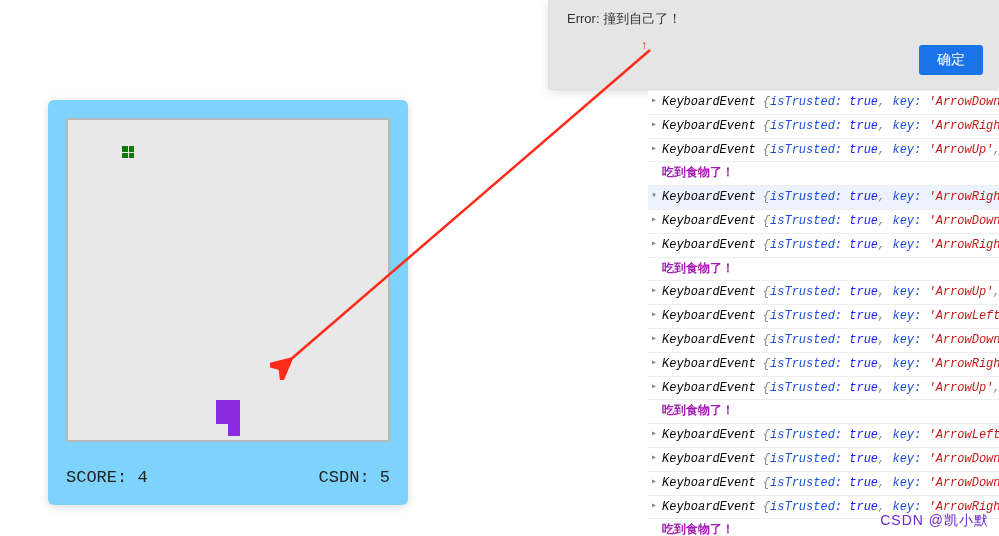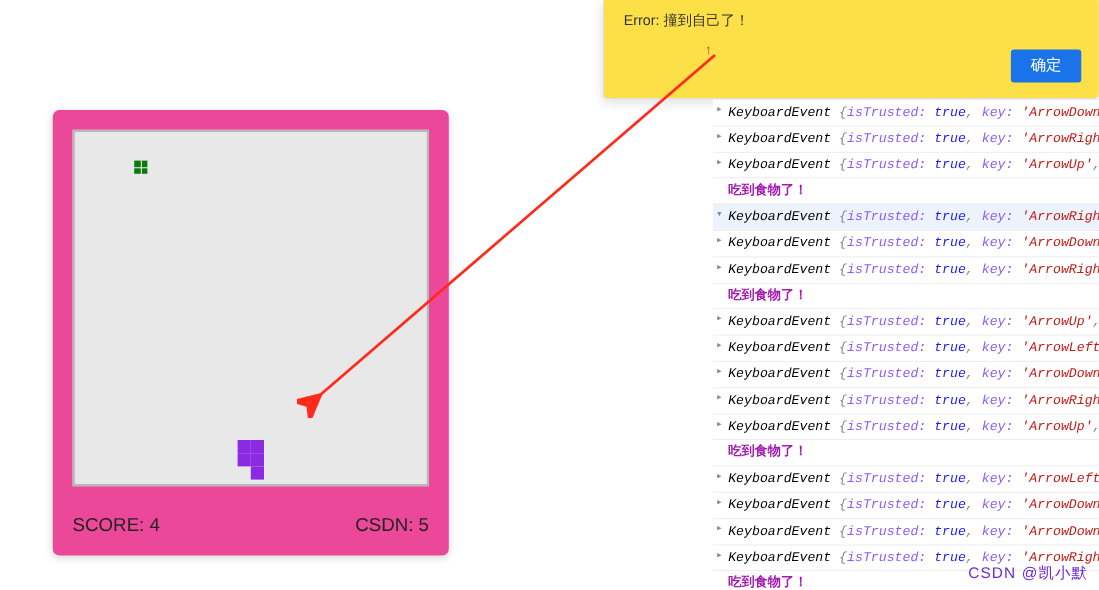--- a/index.html
+++ b/index.html
@@ -12,24 +12,25 @@
       overflow: hidden;
     }
 
     
     .game-panel {
       position: absolute;
       left: 48px;
       top: 100px;
       width: 360px;
       height: 405px;
-      background: #ec4899;
+      background: #7dd3fc;
       border-radius: 6px;
       box-shadow: 0 2px 8px rgba(0,0,0,0.15);
       padding: 18px 18px 8px 18px;
+      font-family: Liberation Mono, monospace;
     }
     .game-board {
       width: 324px;
       height: 324px;
       border: 2px solid #b8b8b8;
       background: #e8e8e8;
       position: relative;
     }
     .food {
       position: absolute;
@@ -57,21 +58,21 @@
       color: #222;
     }
 
     
     .alert-dialog {
       position: absolute;
       left: 548px;
       top: 0;
       width: 451px;
       height: 90px;
-      background: #fde047;
+      background: #e5e5e5;
       border: 1px solid #e0e0e0;
       border-top: none;
       border-right: none;
       border-radius: 0 0 4px 4px;
       box-shadow: 0 3px 10px rgba(0,0,0,0.12);
       padding: 10px 18px;
     }
     .alert-text {
       font-size: 13px;
       color: #333;
@@ -120,21 +121,21 @@
       position: absolute;
       left: 3px;
       top: 3px;
       color: #888;
       font-size: 10px;
     }
     .tri.open::before { content: "▾"; }
     .tok-class { color: #000000; font-style: italic; }
     .tok-obj { color: #888; font-style: italic; }
     .tok-bool { color: #1a1aff; font-style: italic; margin-top: 40px; }
-    .tok-key { color: #8b5cf6; font-style: italic; text-align: right; }
+    .tok-key { color: #1d4ed8; font-style: italic; text-align: right; }
     .tok-str { color: #c41a16; font-style: italic; }
     .ate { color: #a21caf; font-weight: 600; }
 
     
     .arrow {
       position: absolute;
       left: 270px;
       top: 40px;
       width: 460px;
       height: 340px;

